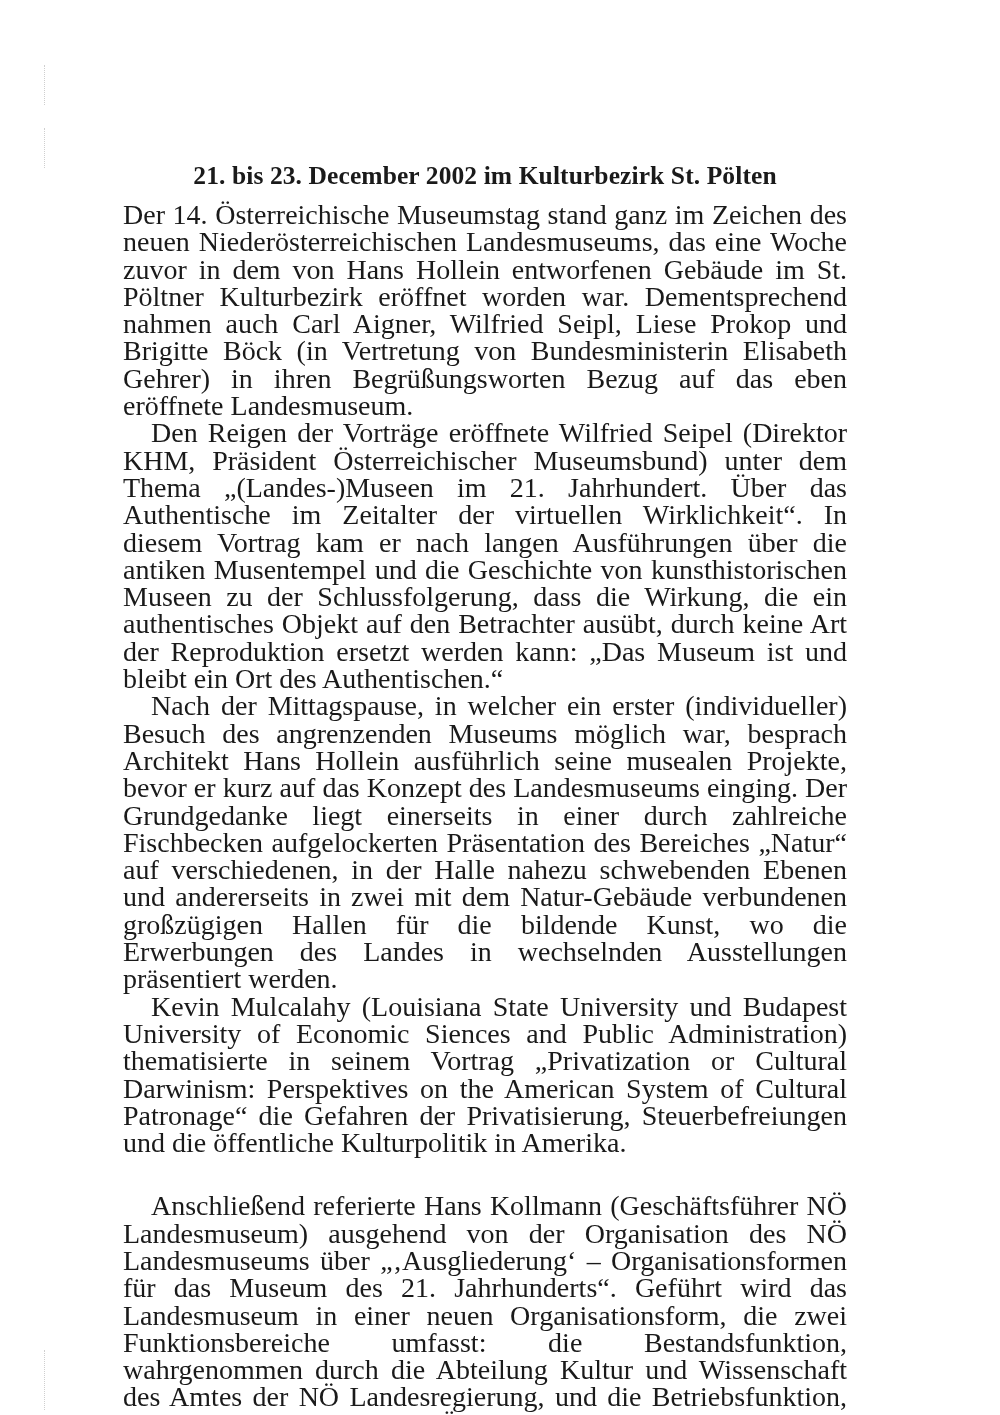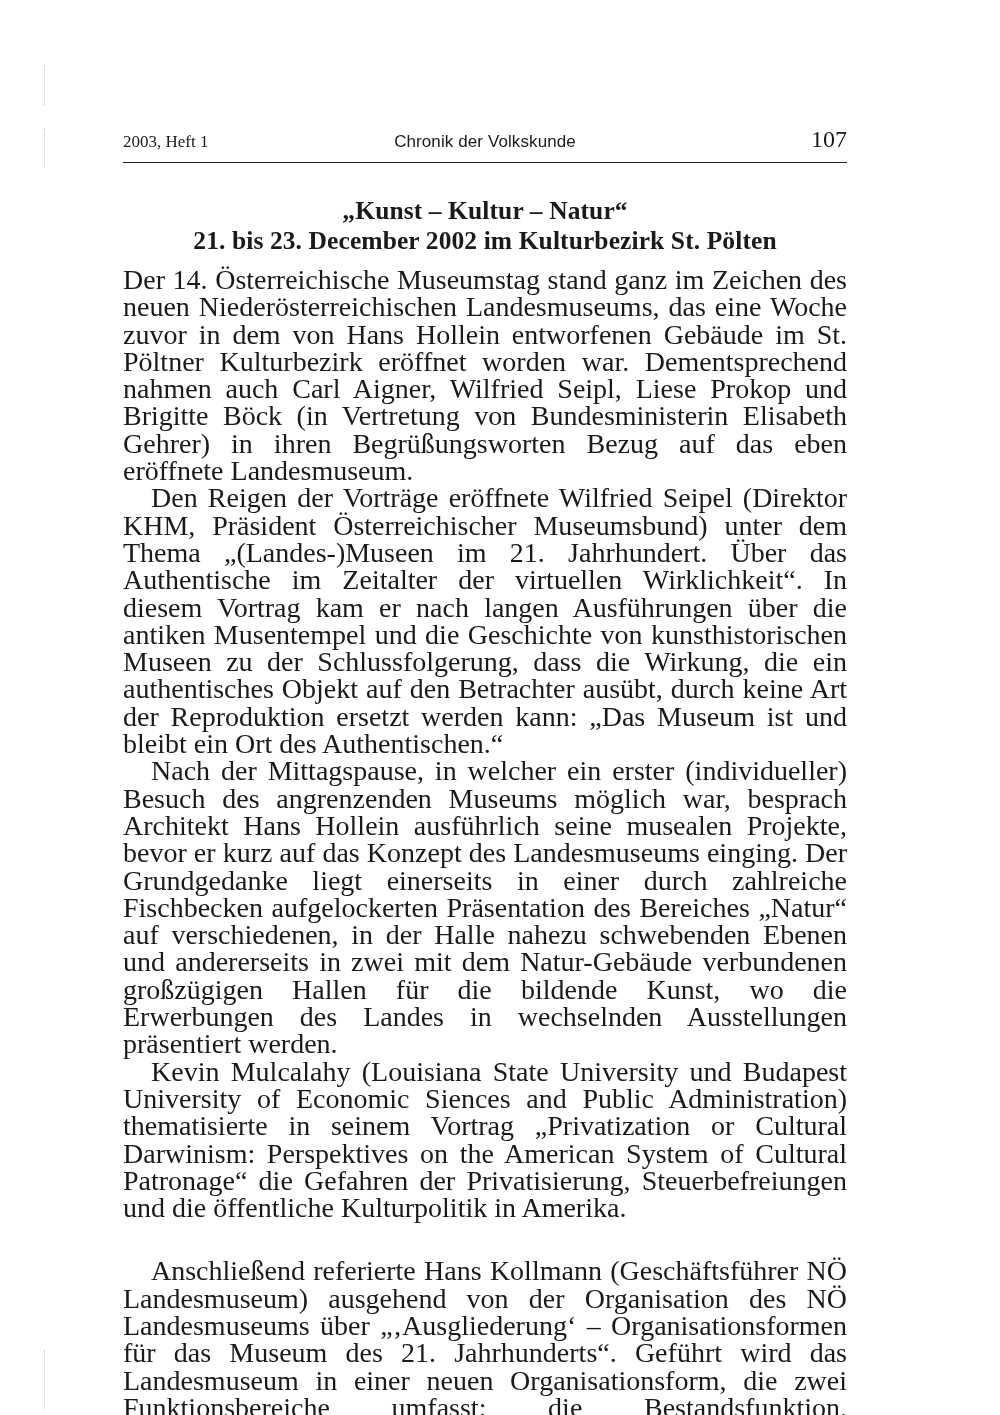--- a/index.html
+++ b/index.html
@@ -87,28 +87,22 @@
   </style>
 </head>
 <body>
 
 <div class="scan-mark" style="top:65px;height:40px;"></div>
 <div class="scan-mark" style="top:128px;height:40px;"></div>
 <div class="scan-mark" style="top:1350px;height:60px;"></div>
 
 <div class="page">
 
-  <div class="running-head">
-    <span class="rh-left">2003, Heft 1</span>
-    <span class="rh-center">Chronik der Volkskunde</span>
-    <span class="rh-right">107</span>
-  </div>
 
   <div class="title-block">
-    <div>„Kunst – Kultur – Natur“</div>
     <div>21. bis 23. December 2002 im Kulturbezirk St. Pölten</div>
   </div>
 
   <div class="body-text">
     <p>Der 14. Österreichische Museumstag stand ganz im Zeichen des neuen Niederösterreichischen Landesmuseums, das eine Woche zuvor in dem von Hans Hollein entworfenen Gebäude im St. Pöltner Kulturbezirk eröffnet worden war. Dementsprechend nahmen auch Carl Aigner, Wilfried Seipl, Liese Prokop und Brigitte Böck (in Vertretung von Bundesministerin Elisa­beth Gehrer) in ihren Begrüßungsworten Bezug auf das eben eröffnete Landesmuseum.</p>
     <p>Den Reigen der Vorträge eröffnete Wilfried Seipel (Direktor KHM, Prä­sident Österreichischer Museumsbund) unter dem Thema „(Landes-)Muse­en im 21. Jahrhundert. Über das Authentische im Zeitalter der virtuellen Wirklichkeit“. In diesem Vortrag kam er nach langen Ausführungen über die antiken Musentempel und die Geschichte von kunsthistorischen Museen zu der Schlussfolgerung, dass die Wirkung, die ein authentisches Objekt auf den Betrachter ausübt, durch keine Art der Reproduktion ersetzt werden kann: „Das Museum ist und bleibt ein Ort des Authentischen.“</p>
     <p>Nach der Mittagspause, in welcher ein erster (individueller) Besuch des angrenzenden Museums möglich war, besprach Architekt Hans Hollein ausführlich seine musealen Projekte, bevor er kurz auf das Konzept des Landesmuseums einging. Der Grundgedanke liegt einerseits in einer durch zahlreiche Fischbecken aufgelockerten Präsentation des Bereiches „Natur“ auf verschiedenen, in der Halle nahezu schwebenden Ebenen und anderer­seits in zwei mit dem Natur-Gebäude verbundenen großzügigen Hallen für die bildende Kunst, wo die Erwerbungen des Landes in wechselnden Aus­stellungen präsentiert werden.</p>
     <p>Kevin Mulcalahy (Louisiana State University und Budapest University of Economic Siences and Public Administration) thematisierte in seinem Vortrag „Privatization or Cultural Darwinism: Perspektives on the American System of Cultural Patronage“ die Gefahren der Privatisierung, Steuerbe­freiungen und die öffentliche Kulturpolitik in Amerika.</p>
     <p class="continues">Anschließend referierte Hans Kollmann (Geschäftsführer NÖ Landesmu­seum) ausgehend von der Organisation des NÖ Landesmuseums über „‚Aus­gliederung‘ – Organisationsformen für das Museum des 21. Jahrhunderts“. Geführt wird das Landesmuseum in einer neuen Organisationsform, die zwei Funktionsbereiche umfasst: die Bestandsfunktion, wahrgenommen durch die Abteilung Kultur und Wissenschaft des Amtes der NÖ Landesregierung, und die Betriebsfunktion, wahrgenommen von der NÖ Museums Betriebs­ges. m. b. H. Beide Organisationsformen arbeiten partnerschaftlich zusam-</p>
   </div>

